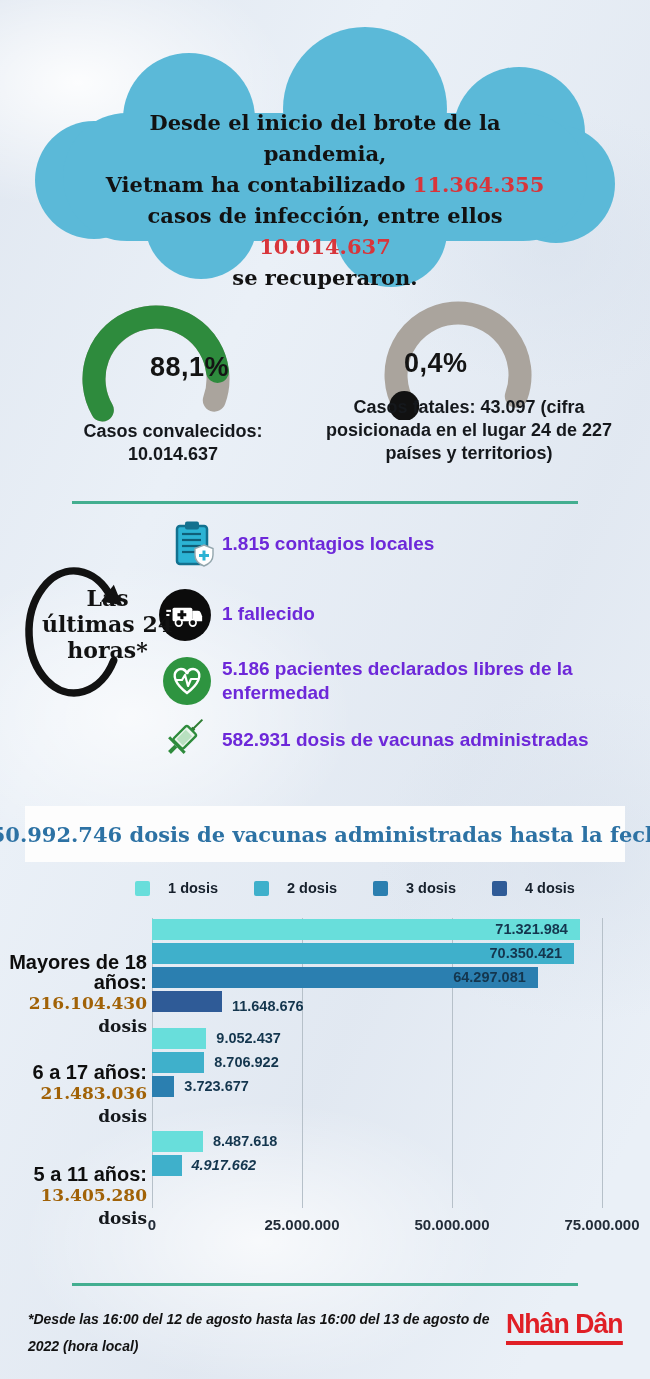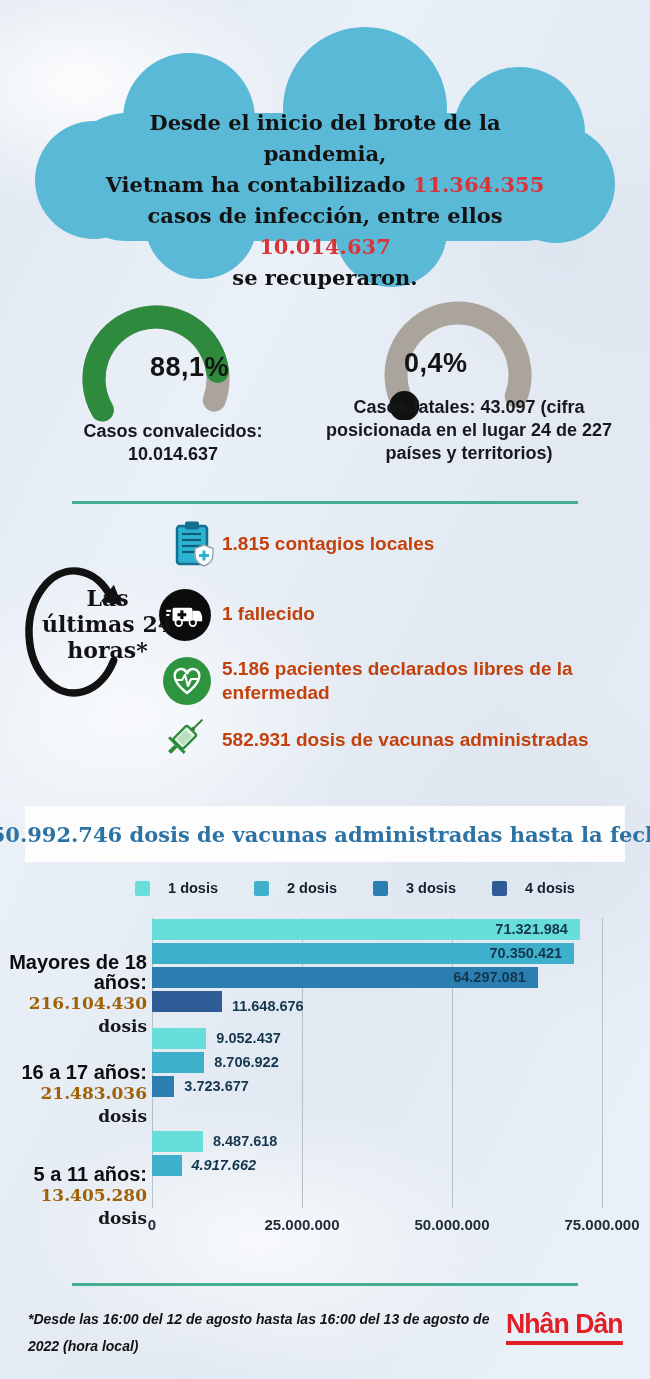--- a/index.html
+++ b/index.html
@@ -47,21 +47,21 @@
   .divider { position:absolute; left:72px; width:506px; height:3px; background:#43ae90; }
 
   
   .arrow-svg { position:absolute; left:20px; top:564px; }
   .arrow-text {
     position:absolute; left:40px; top:585px; width:135px; z-index:2;
     font-family:"DejaVu Serif", serif; font-weight:bold; font-size:22px;
     line-height:26px; text-align:center; color:#121212;
   }
   .row-icon { position:absolute; }
-  .row-text { position:absolute; width:405px; font-size:19px; font-weight:600; color:#c2410c; line-height:24px; }
+  .row-text { position:absolute; width:405px; font-size:19px; font-weight:600; color:#6d28d9; line-height:24px; }
 
   
   .banner {
     position:absolute; left:25px; top:806px; width:600px; height:56px; background:#fdfdfd;
     display:flex; align-items:center; justify-content:center;
   }
   .banner-text {
     font-family:"DejaVu Serif", serif; font-weight:bold; font-size:21px;
     color:#2d72a4; white-space:nowrap;
   }
@@ -235,21 +235,21 @@
       <div class="l1">Mayores de 18 años:</div>
       <div class="l2"><span class="red">216.104.430</span><span> dosis</span></div>
     </div>
     <div class="bar" style="left: 152px; top: 112px; width: 54.3146px; background: rgb(104, 222, 219);"></div>
     <div class="bar-label" style="top: 112px; left: 216.315px;">9.052.437</div>
     <div class="bar" style="left: 152px; top: 136px; width: 52.2415px; background: rgb(63, 176, 203);"></div>
     <div class="bar-label" style="top: 136px; left: 214.242px;">8.706.922</div>
     <div class="bar" style="left: 152px; top: 160px; width: 22.3421px; background: rgb(43, 127, 176);"></div>
     <div class="bar-label" style="top: 160px; left: 184.342px;">3.723.677</div>
     <div class="group-label" style="top: 146px;">
-      <div class="l1">16 a 17 años:</div>
+      <div class="l1">6 a 17 años:</div>
       <div class="l2"><span class="red">21.483.036</span><span> dosis</span></div>
     </div>
     <div class="bar" style="left: 152px; top: 215px; width: 50.9257px; background: rgb(104, 222, 219);"></div>
     <div class="bar-label" style="top: 215px; left: 212.926px;">8.487.618</div>
     <div class="bar" style="left: 152px; top: 239px; width: 29.506px; background: rgb(63, 176, 203);"></div>
     <div class="bar-label" style="top: 239px; left: 191.506px; font-style: italic;">4.917.662</div>
     <div class="group-label" style="top: 248px;">
       <div class="l1">5 a 11 años:</div>
       <div class="l2"><span class="red">13.405.280</span><span> dosis</span></div>
     </div>

